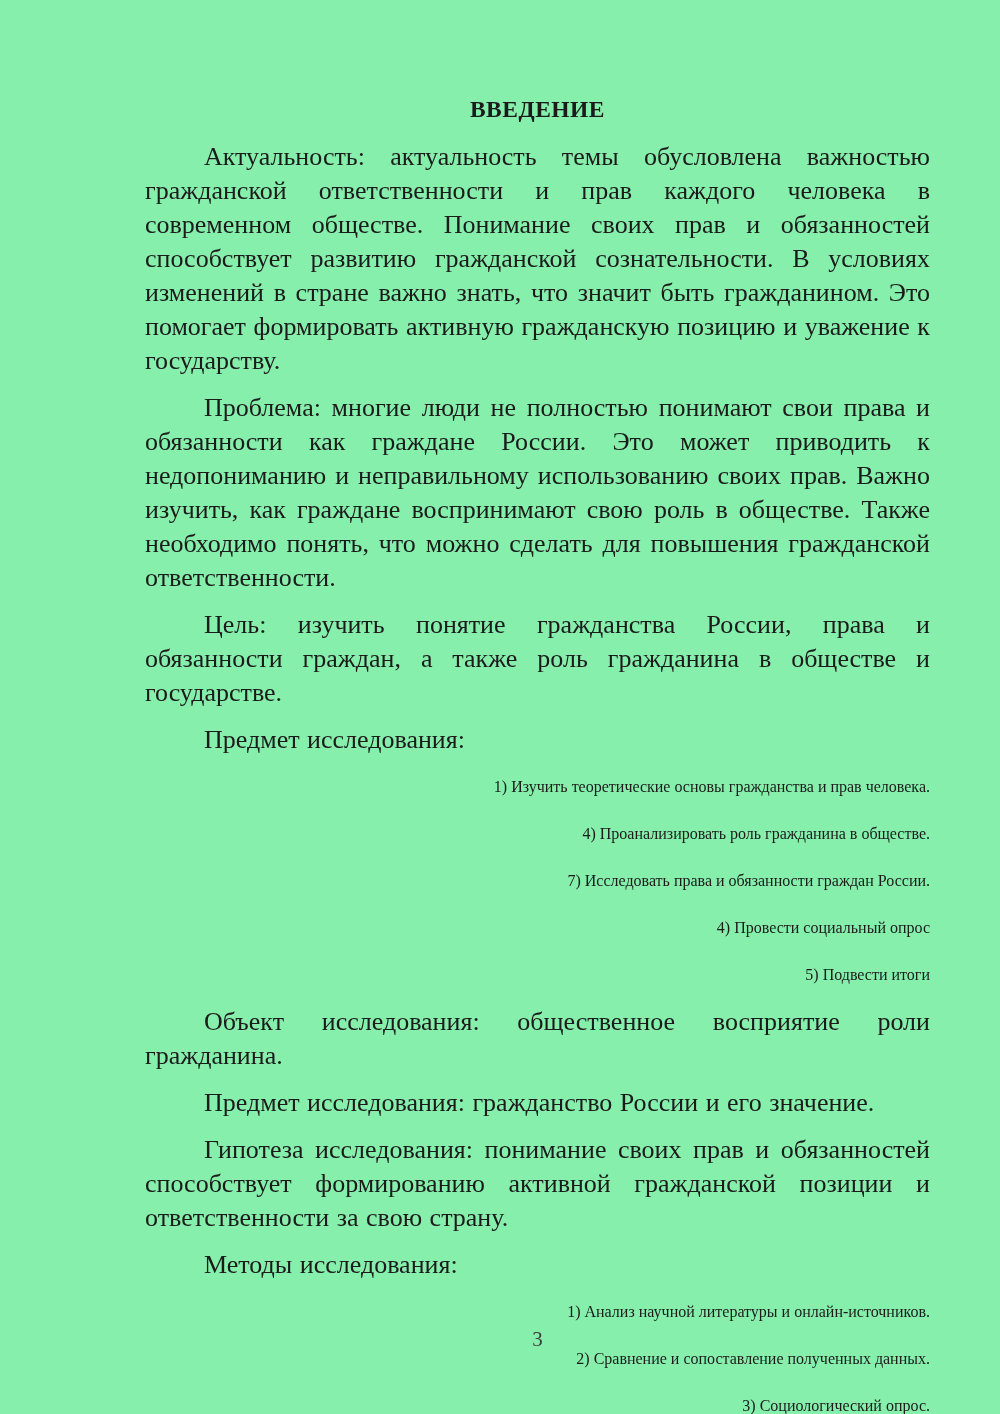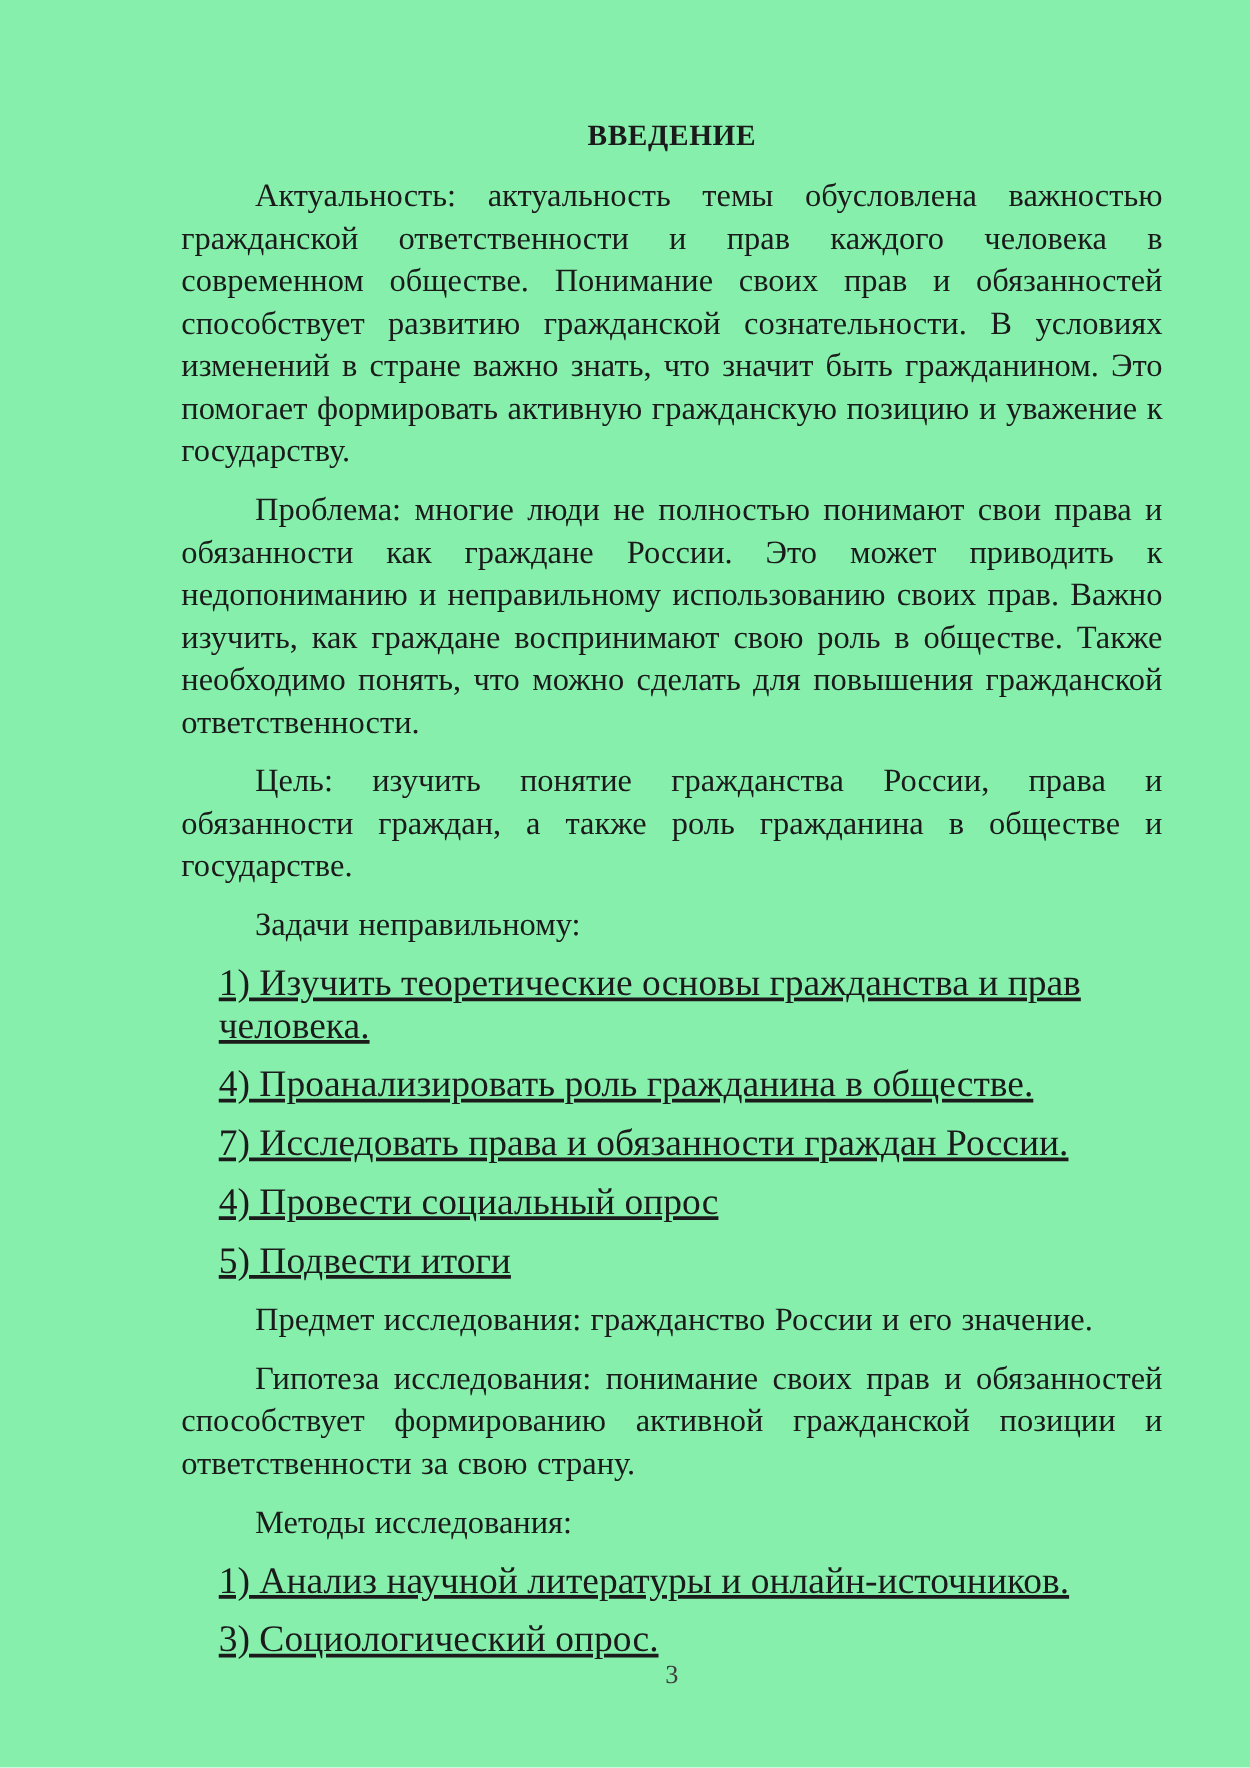--- a/index.html
+++ b/index.html
@@ -32,26 +32,25 @@
   }
   .para {
     font-size: 26px;
     line-height: 34px;
     text-align: justify;
     text-indent: 59px;
     margin: 0 0 13px 0;
     word-spacing: 1px;
   }
   .list-item {
-    font-size: 30px;
+    font-size: 16px;
     line-height: 34px;
-    text-align: left;
+    text-align: right;
     margin: 0 0 13px 0;
     padding-left: 30px;
-    text-decoration: underline;
   }
   .page-number {
     position: absolute;
     left: 145px;
     top: 1324px;
     width: 785px;
     text-align: center;
     font-size: 21px;
     line-height: 30px;
     color: #3f3f3f;
@@ -64,40 +63,42 @@
   <div class="content">
 
     <h1 class="doc-title">ВВЕДЕНИЕ</h1>
 
     <p class="para">Актуальность: актуальность темы обусловлена важностью гражданской ответственности и прав каждого человека в современном обществе. Понимание своих прав и обязанностей способствует развитию гражданской сознательности. В условиях изменений в стране важно знать, что значит быть гражданином. Это помогает формировать активную гражданскую позицию и уважение к государству.</p>
 
     <p class="para">Проблема: многие люди не полностью понимают свои права и обязанности как граждане России. Это может приводить к недопониманию и неправильному использованию своих прав. Важно изучить, как граждане воспринимают свою роль в обществе. Также необходимо понять, что можно сделать для повышения гражданской ответственности.</p>
 
     <p class="para">Цель: изучить понятие гражданства России, права и обязанности граждан, а также роль гражданина в обществе и государстве.</p>
 
-    <p class="para">Задачи неправильному:</p>
+    <p class="para">Предмет исследования:</p>
 
     <p class="list-item">1) Изучить теоретические основы гражданства и прав человека.</p>
 
     <p class="list-item">4) Проанализировать роль гражданина в обществе.</p>
 
     <p class="list-item">7) Исследовать права и обязанности граждан России.</p>
 
     <p class="list-item">4) Провести социальный опрос</p>
 
     <p class="list-item">5) Подвести итоги</p>
 
+    <p class="para">Объект исследования: общественное восприятие роли гражданина.</p>
 
     <p class="para">Предмет исследования: гражданство России и его значение.</p>
 
     <p class="para">Гипотеза исследования: понимание своих прав и обязанностей способствует формированию активной гражданской позиции и ответственности за свою страну.</p>
 
     <p class="para">Методы исследования:</p>
 
     <p class="list-item">1) Анализ научной литературы и онлайн-источников.</p>
 
+    <p class="list-item">2) Сравнение и сопоставление полученных данных.</p>
 
     <p class="list-item">3) Социологический опрос.</p>
 
   </div>
 
   <div class="page-number">3</div>
 </div>
 
 </body></html>

